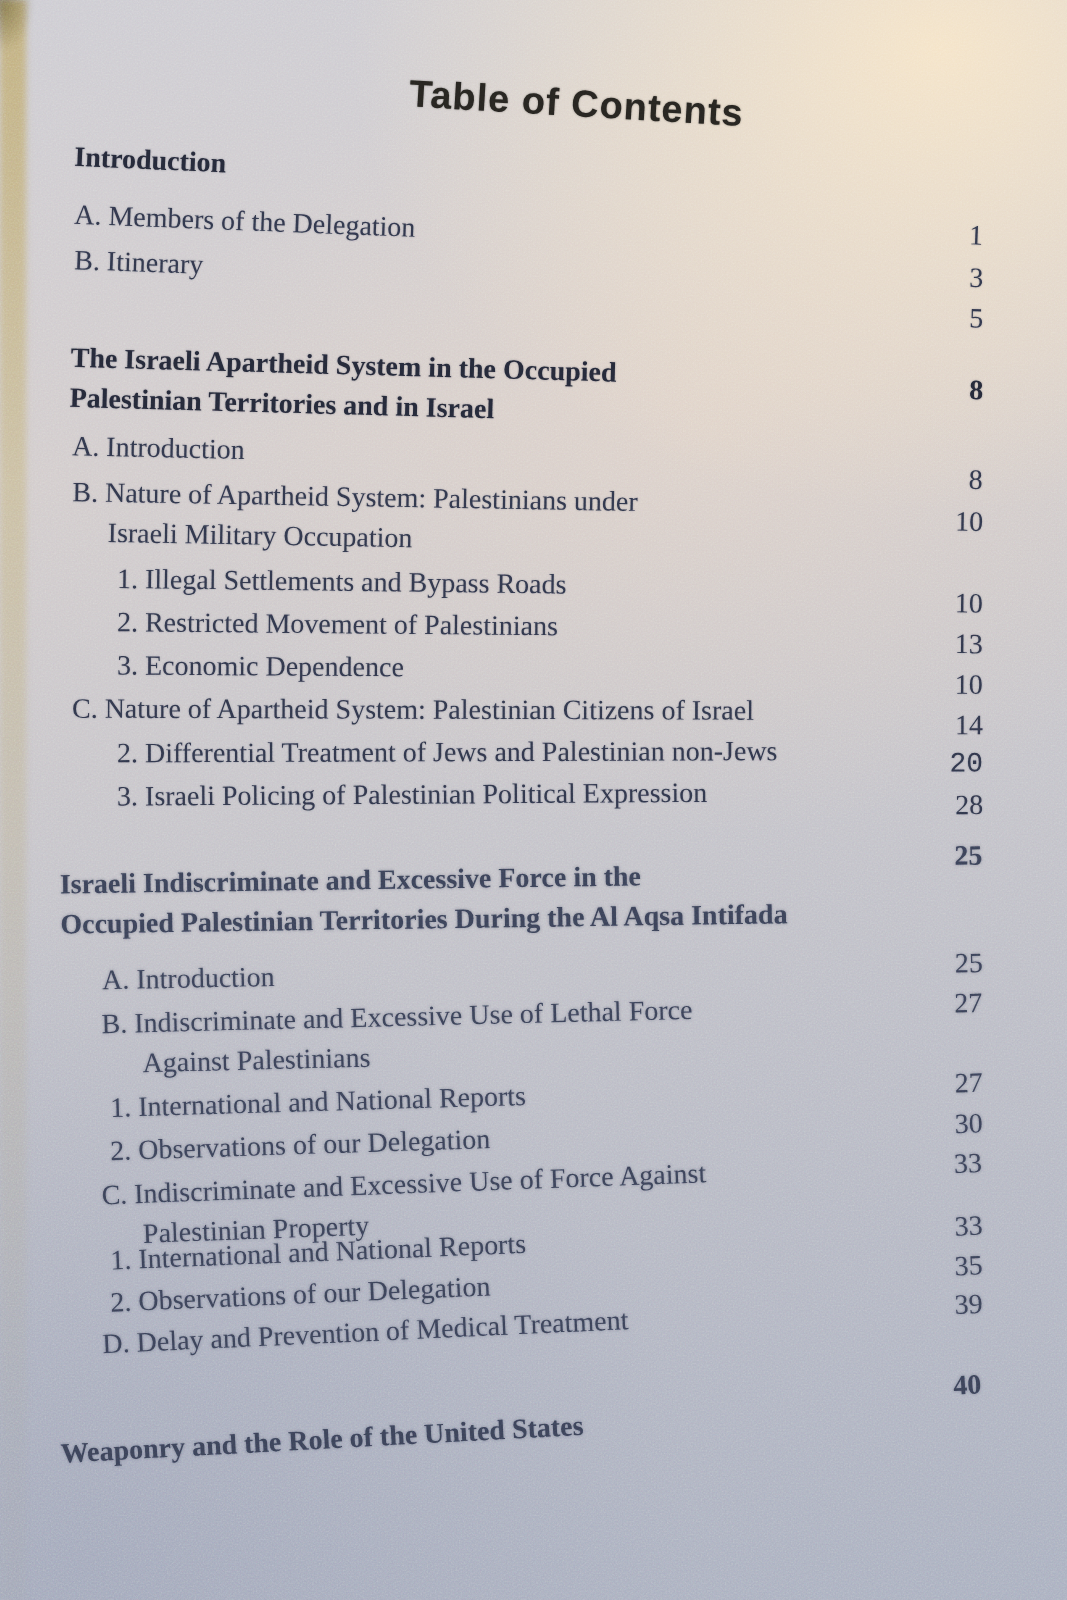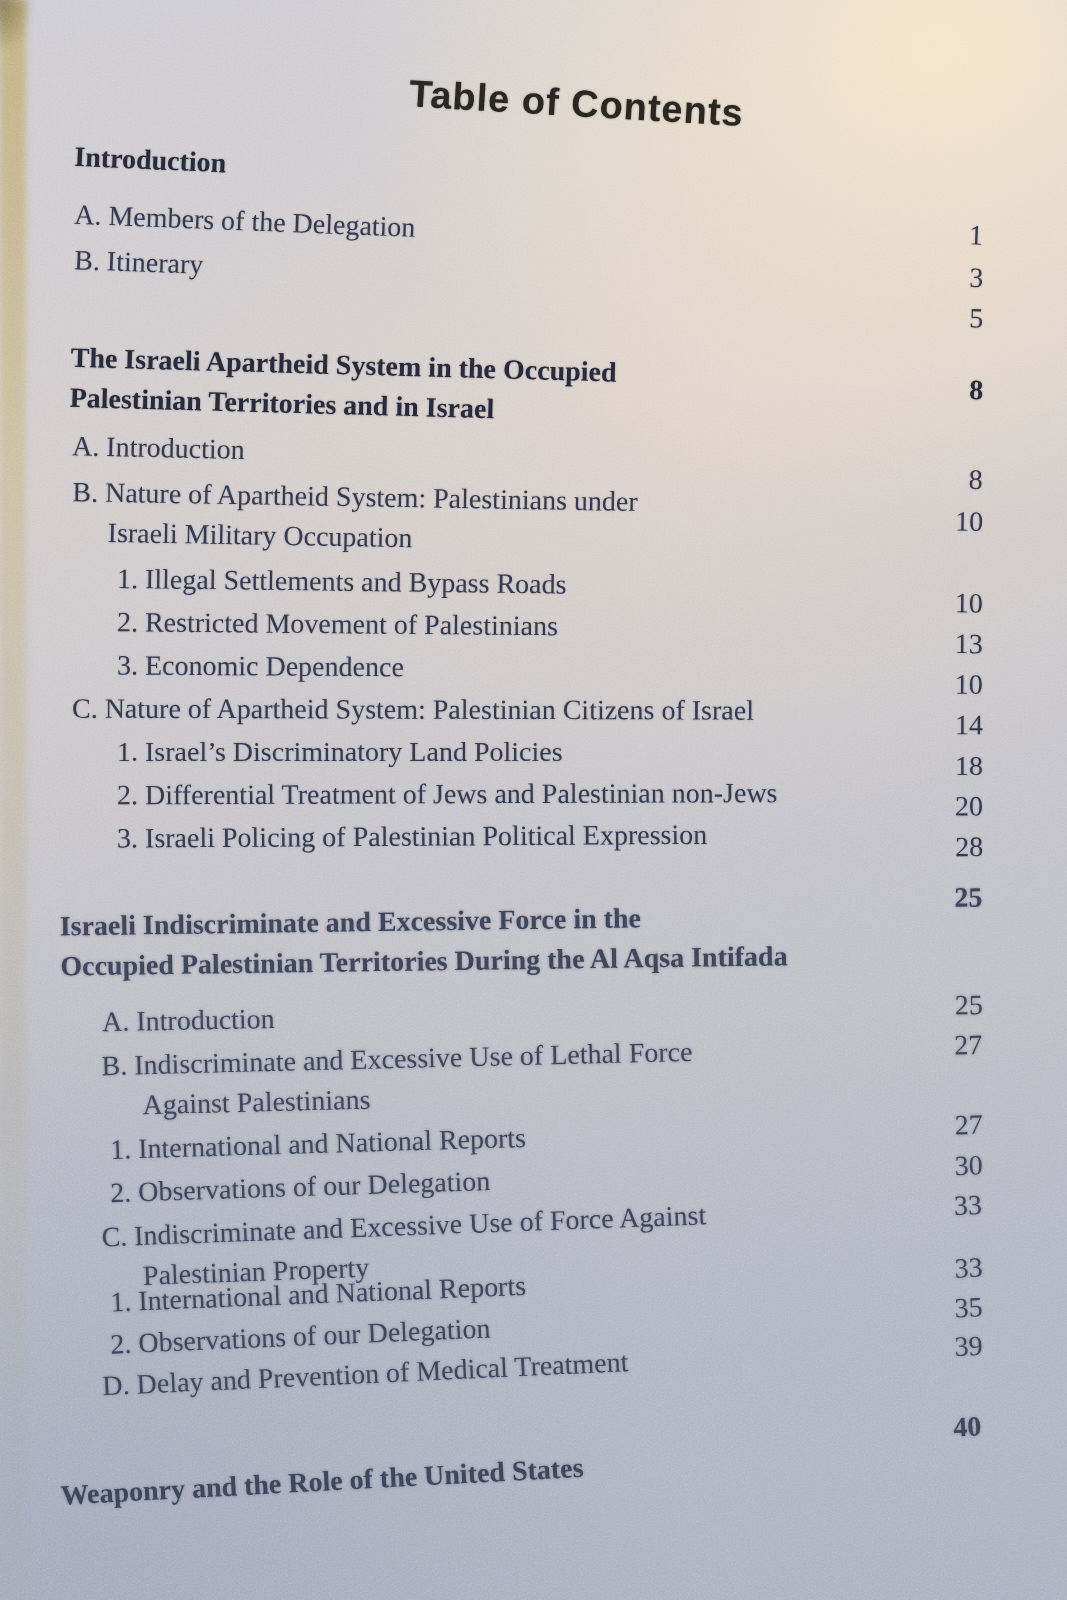--- a/index.html
+++ b/index.html
@@ -150,31 +150,25 @@
             <div>3. Economic Dependence</div>
           </div>
           <div class="num" style="transform: translateY(14px);">10</div>
         </div>
         <div class="row" style="margin-top: 2px; transform: rotate(0.17deg); transform-origin: center center;">
           <div class="label" style="padding-left: 12px;">
             <div>C. Nature of Apartheid System: Palestinian Citizens of Israel</div>
           </div>
           <div class="num" style="transform: translateY(14px);">14</div>
         </div>
-        <div class="row" style="margin-top: 2px; transform: rotate(-0.01deg); transform-origin: center center;">
-          <div class="label" style="padding-left: 57px;">
-            <div>1. Israel’s Discriminatory Land Policies</div>
-          </div>
-          <div class="num" style="transform: translateY(14px);">18</div>
-        </div>
         <div class="row" style="margin-top: 2px; transform: rotate(-0.19deg); transform-origin: center center;">
           <div class="label" style="padding-left: 57px;">
             <div>2. Differential Treatment of Jews and Palestinian non-Jews</div>
           </div>
-          <div class="num" style="transform: translateY(14px);">20</div>
+          <div class="num" style="transform: translateY(14px); font-family: Liberation Mono, monospace;">20</div>
         </div>
         <div class="row" style="margin-top: 2px; transform: rotate(-0.37deg); transform-origin: center center;">
           <div class="label" style="padding-left: 57px;">
             <div>3. Israeli Policing of Palestinian Political Expression</div>
           </div>
           <div class="num" style="transform: translateY(14px);">28</div>
         </div>
       </div>
       <div>
         <div class="row bold soft" style="margin-top: 44px; transform: rotate(-0.81deg); transform-origin: center center;">

